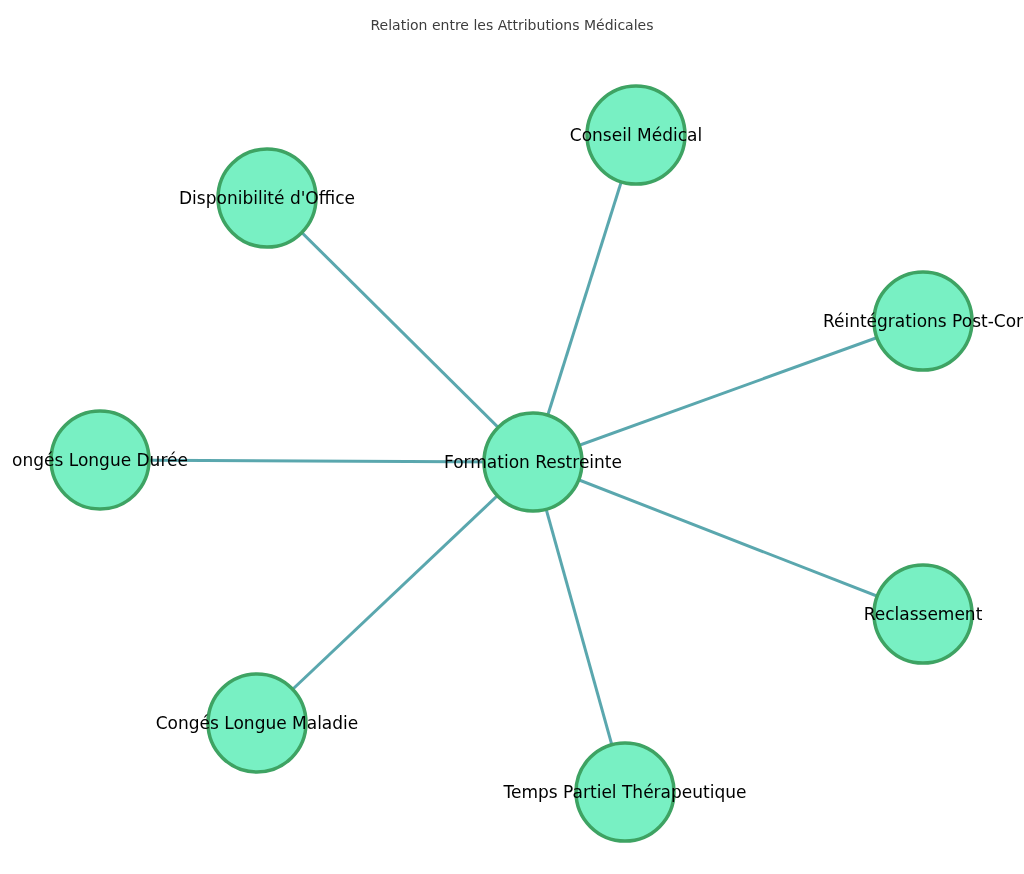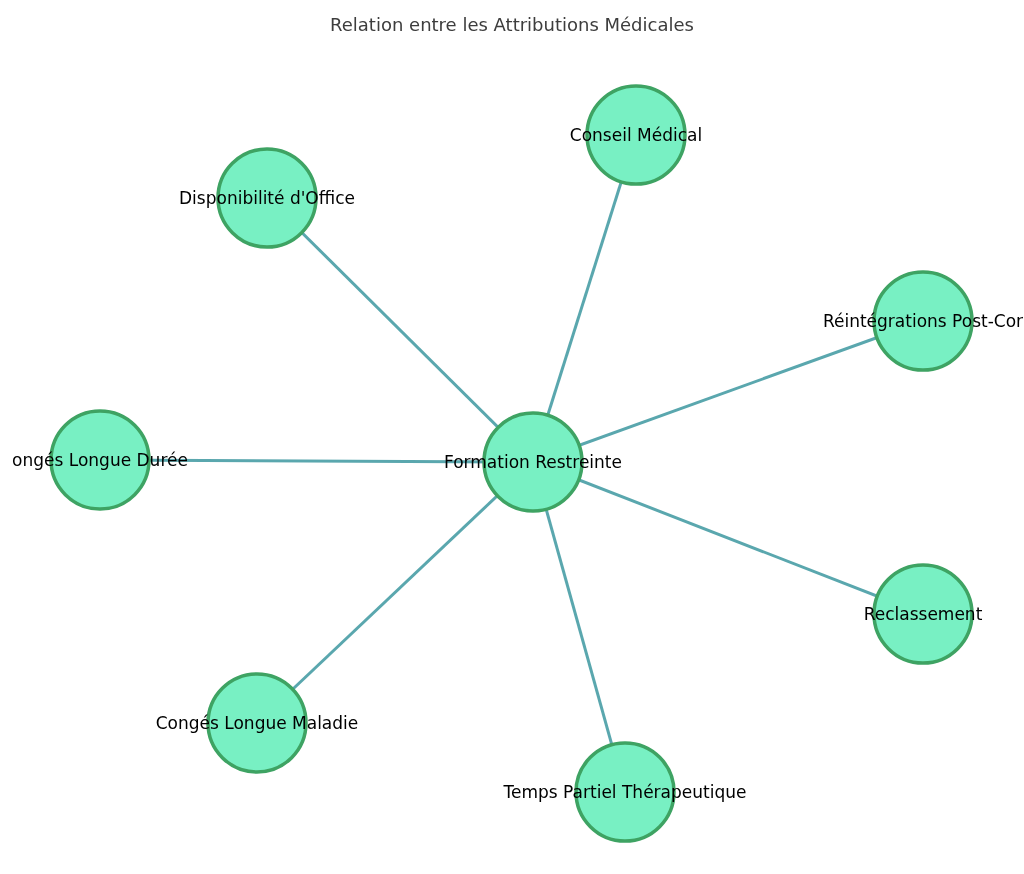--- a/index.html
+++ b/index.html
@@ -17,21 +17,21 @@
   .figure {
     position: absolute;
     inset: 0;
   }
   .figure-title {
     position: absolute;
     top: 11px;
     left: 0;
     width: 100%;
     text-align: center;
-    font-size: 18px;
+    font-size: 14px;
     line-height: 28px;
     color: #3d3d3d;
     white-space: nowrap;
   }
   svg.graph-canvas {
     position: absolute;
     top: 0;
     left: 0;
     width: 1024px;
     height: 874px;

